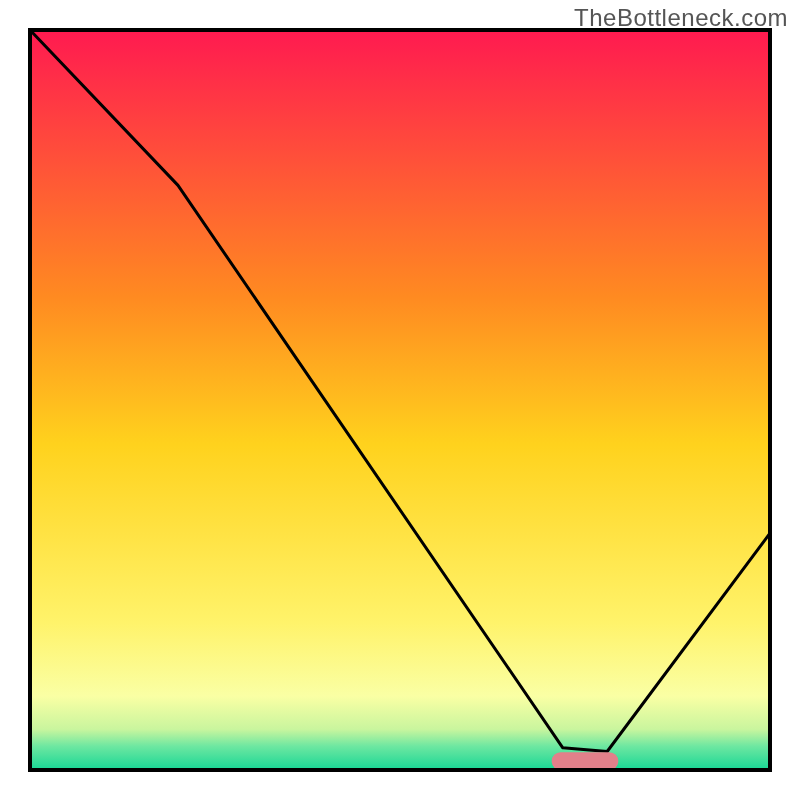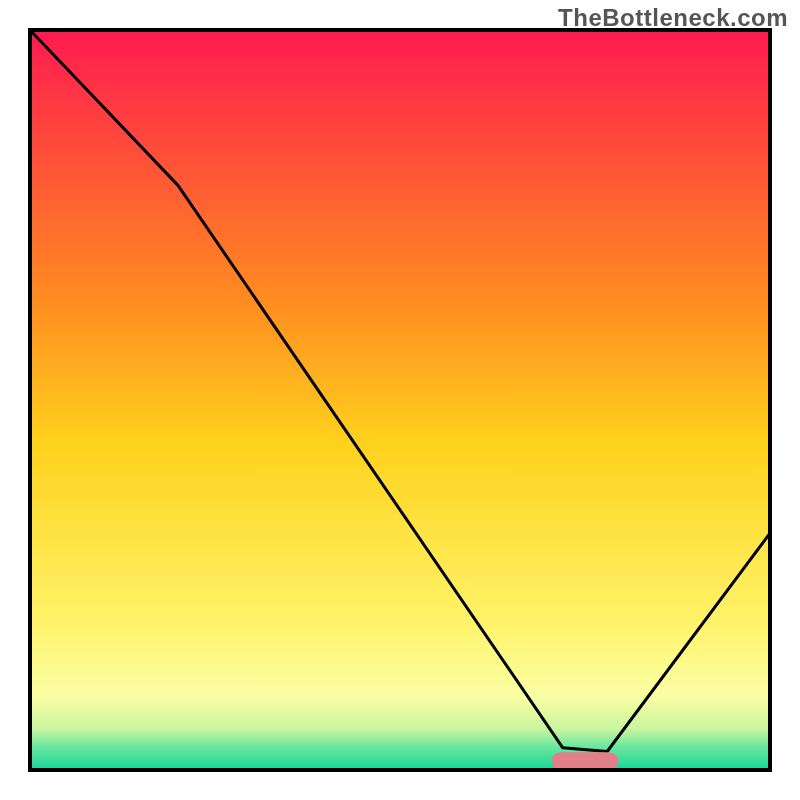--- a/index.html
+++ b/index.html
@@ -13,21 +13,21 @@
   .wrap {
     position: relative;
     width: 800px;
     height: 800px;
   }
   .watermark {
     position: absolute;
     top: 4px;
     right: 12px;
     font-size: 24px;
-    font-weight: 700;
+    font-weight: 400;
     color: #555;
     letter-spacing: 0.5px;
   }
   svg { display: block; }
 </style>
 </head>
 <body>
 
 <div class="wrap">
   <div class="watermark">TheBottleneck.com</div>

